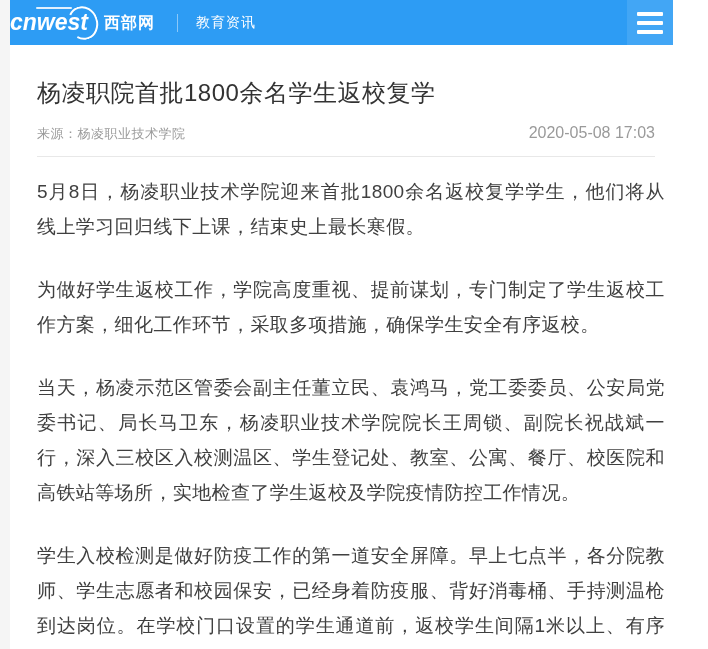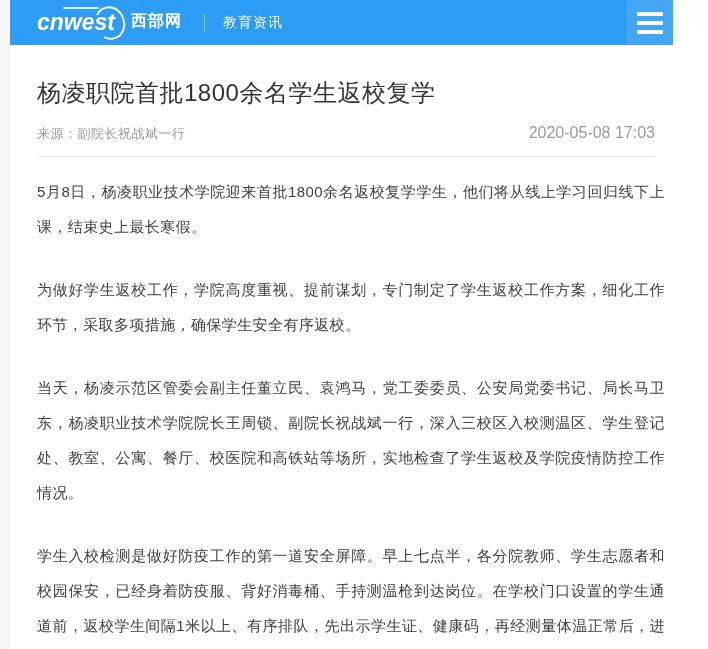--- a/index.html
+++ b/index.html
@@ -18,21 +18,21 @@
     position:absolute;left:10px;top:0;width:663px;height:649px;
     background:#ffffff;
   }
   
   .topbar{
     height:45px;background:#2d9cf4;
     display:flex;align-items:center;
     color:#fff;position:relative;
   }
   .logo{
-    display:flex;align-items:flex-start;margin-left:27px;cursor:pointer;
+    display:flex;align-items:flex-end;cursor:pointer;
   }
   .logo-en-wrap{position:relative;display:inline-block;}
   .logo-en{
     font-style:italic;font-weight:bold;font-size:23px;letter-spacing:0px;
     color:#fff;line-height:1;padding-right:4px;
   }
   .logo-tagline{
     position:absolute;top:-4px;left:26px;width:36px;height:2px;
     background:rgba(255,255,255,0.85);border-radius:1px;
   }
@@ -70,21 +70,21 @@
   .meta-row{
     display:flex;justify-content:space-between;align-items:baseline;
     margin-top:16px;padding-right:10px;
   }
   .meta-source{font-size:13px;color:#9a9a9a;letter-spacing:0.5px;}
   .meta-date{font-size:16px;color:#9a9a9a;}
   .divider{
     height:1px;background:#e8e8e8;margin-top:13px;margin-right:10px;
   }
   .body-text p{
-    font-size:15px;line-height:35px;color:#404040;
+    font-size:19px;line-height:35px;color:#404040;
     text-align:justify;letter-spacing:0.4px;
     margin:0 0 28px 0;
   }
   .body-text p:first-child{margin-top:17px;}
 </style>
 </head>
 <body>
 
 <div class="edge-strip"></div>
 
@@ -105,21 +105,21 @@
       <div class="bar"></div>
       <div class="bar"></div>
       <div class="bar"></div>
     </div>
   </div>
 
   <div class="article">
     <h1 class="article-title">杨凌职院首批1800余名学生返校复学</h1>
 
     <div class="meta-row">
-      <span class="meta-source">来源：副院长祝战斌一行</span>
+      <span class="meta-source">来源：杨凌职业技术学院</span>
       <span class="meta-date">2020-05-08 17:03</span>
     </div>
 
     <div class="divider"></div>
 
     <div class="body-text">
       <p>5月8日，杨凌职业技术学院迎来首批1800余名返校复学学生，他们将从线上学习回归线下上课，结束史上最长寒假。</p>
       <p>为做好学生返校工作，学院高度重视、提前谋划，专门制定了学生返校工作方案，细化工作环节，采取多项措施，确保学生安全有序返校。</p>
       <p>当天，杨凌示范区管委会副主任董立民、袁鸿马，党工委委员、公安局党委书记、局长马卫东，杨凌职业技术学院院长王周锁、副院长祝战斌一行，深入三校区入校测温区、学生登记处、教室、公寓、餐厅、校医院和高铁站等场所，实地检查了学生返校及学院疫情防控工作情况。</p>
       <p>学生入校检测是做好防疫工作的第一道安全屏障。早上七点半，各分院教师、学生志愿者和校园保安，已经身着防疫服、背好消毒桶、手持测温枪到达岗位。在学校门口设置的学生通道前，返校学生间隔1米以上、有序排队，先出示学生证、健康码，再经测量体温正常后，进入行李消杀区域，然后到所在分院登记处进行信息登记，提交《健康承诺书》，领取备用口罩。</p>

